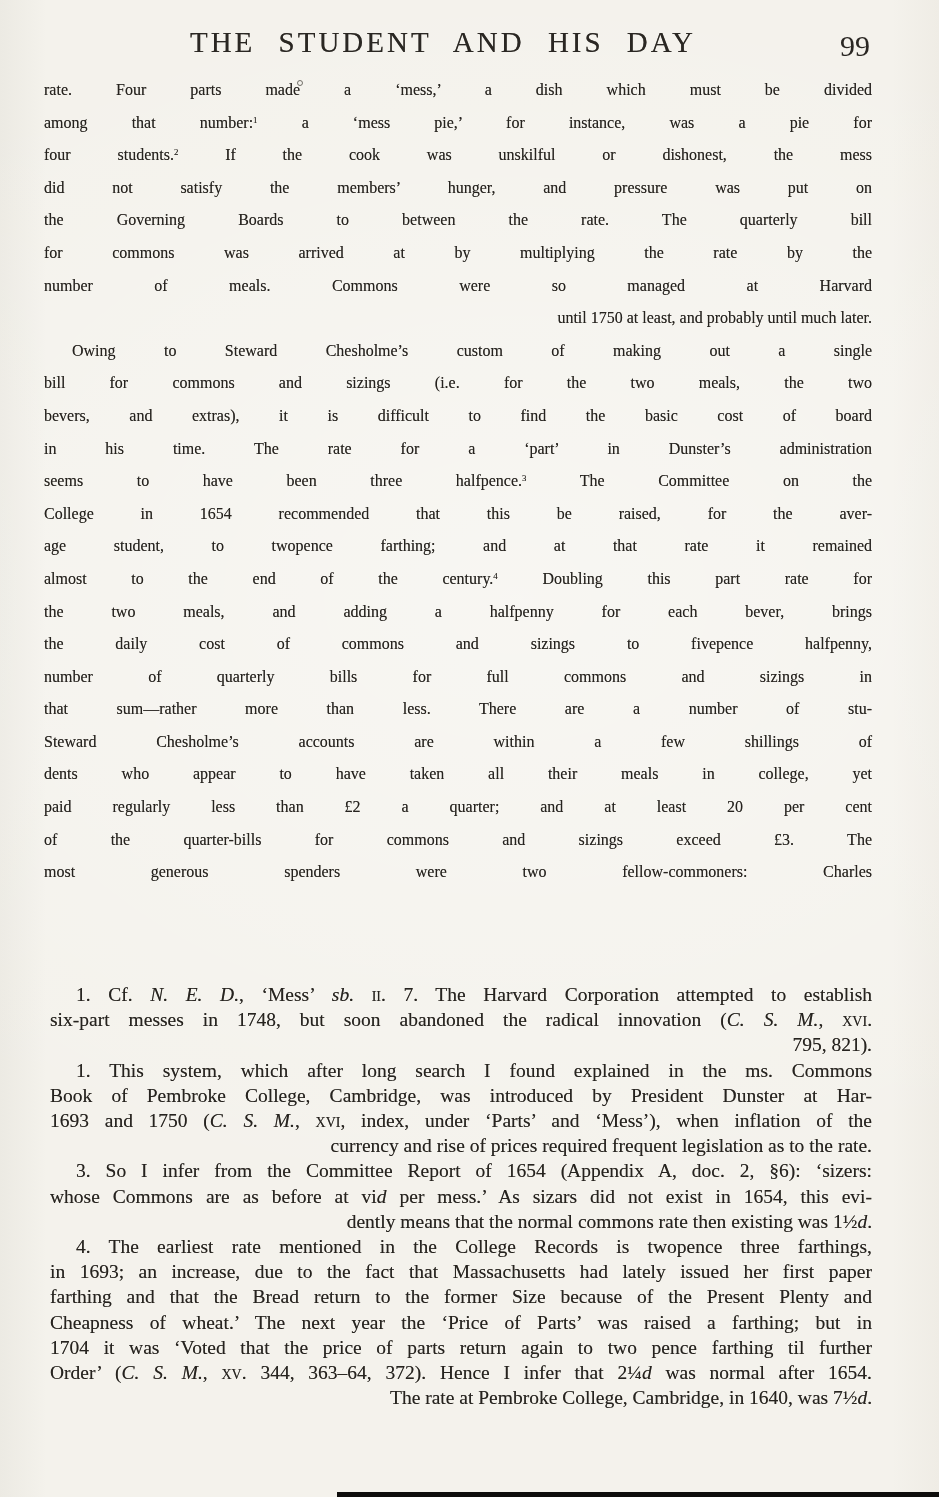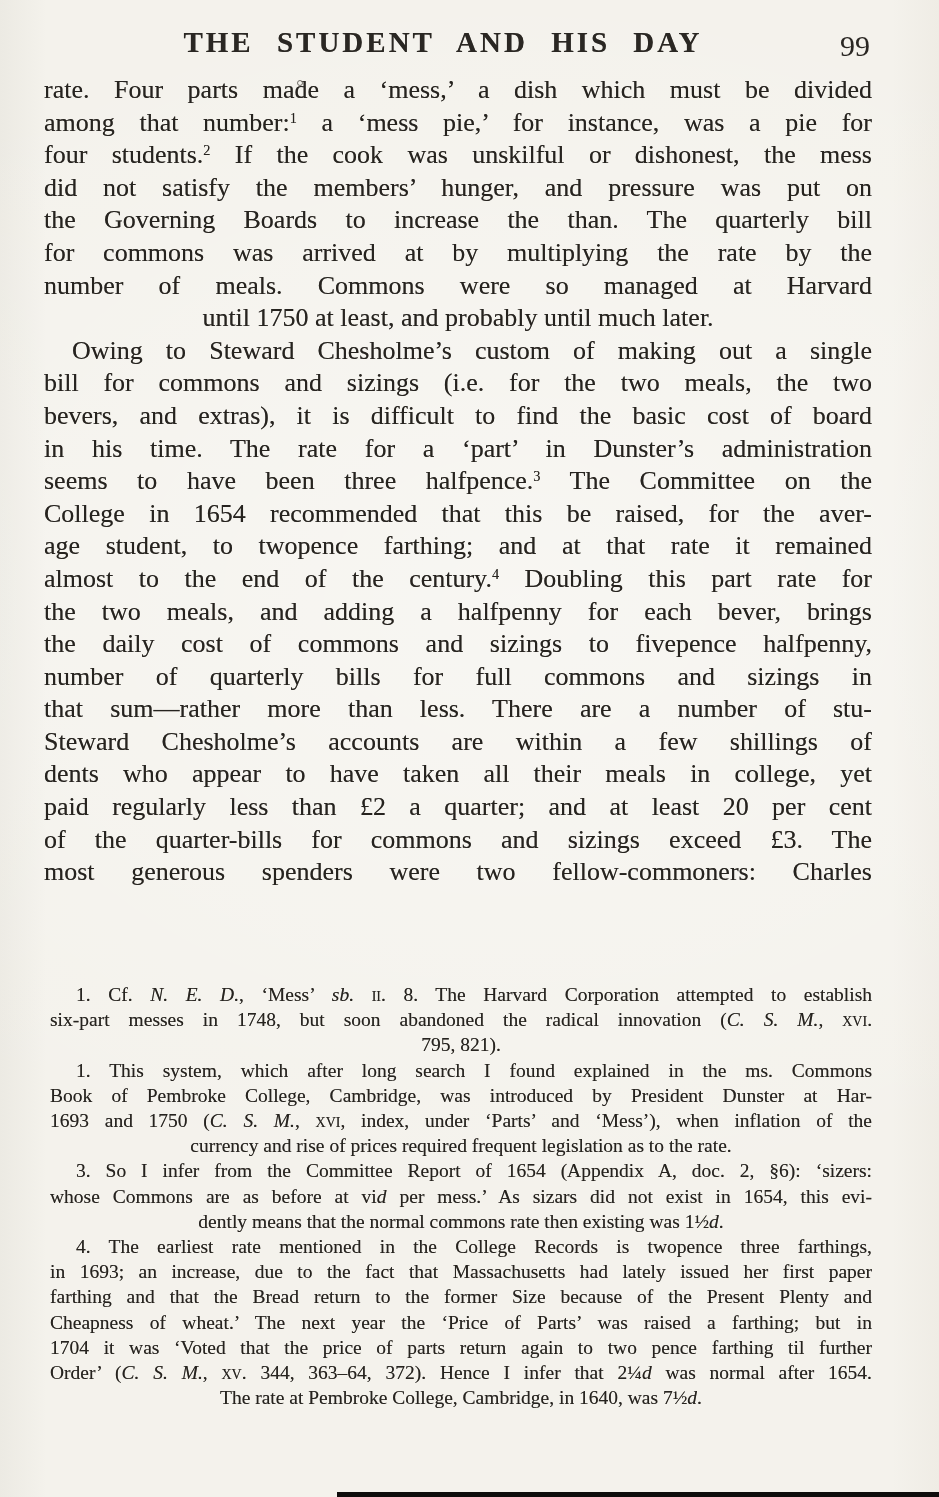--- a/index.html
+++ b/index.html
@@ -11,41 +11,41 @@
       radial-gradient(ellipse 1200px 900px at 55% 40%, rgba(255,255,255,.35), rgba(255,255,255,0) 70%),
       linear-gradient(90deg, #eceae3 0%, #f4f2ec 5%, #f4f2ec 95%, #efece5 100%),
       #f3f1ea;
     font-family:"Liberation Serif", serif;
     color:#26231f;
     overflow:hidden;
   }
   .header { position:absolute; top:26px; left:44px; right:67px; height:40px; }
   .header-title {
     text-align:center;
-    font-size:29px; font-weight:bold;
+    font-size:29px; font-weight:normal;
     letter-spacing:3px; word-spacing:13px;
     color:#2a2723;
     margin-right:30px;
     text-shadow:0 0 .6px rgba(40,36,30,.55);
   }
   .page-number { position:absolute; right:2px; top:3px; font-size:30px; color:#2a2723; }
 
   .body-text {
     position:absolute; top:74px; left:44px; width:828px;
-    font-size:26px; line-height:32.6px;
+    font-size:16px; line-height:32.6px;
     text-shadow:0 0 .5px rgba(40,36,30,.5);
   }
   .footnotes {
     position:absolute; top:982px; left:50px; width:822px;
     font-size:19.5px; line-height:25.2px;
     text-shadow:0 0 .4px rgba(40,36,30,.5);
   }
   .paragraph, .footnote { margin:0; }
   .line.j { text-align:justify; text-align-last:justify; }
-  .line.l { text-align:center; }
+  .line.l { text-align:right; }
   .it { font-style:italic; }
   .sc { font-variant:small-caps; }
   sup { font-size:.55em; vertical-align:.55em; line-height:0; }
   .indent { display:inline-block; width:28px; }
   .fn-indent { display:inline-block; width:26px; }
 
   .ink-speck {
     position:absolute; left:297px; top:80px;
     width:4px; height:4px; border:1px solid #4a463f; border-radius:50%;
     opacity:.75;
@@ -63,21 +63,21 @@
     <div class="header-title">THE STUDENT AND HIS DAY</div>
     <div class="page-number">99</div>
   </div>
 
   <div class="body-text" id="body-text">
       <div class="paragraph">
         <div class="line j"><span>rate. Four parts made a ‘mess,’ a dish which must be divided</span></div>
         <div class="line j"><span>among that number:</span><sup>1</sup><span> a ‘mess pie,’ for instance, was a pie for</span></div>
         <div class="line j"><span>four students.</span><sup>2</sup><span> If the cook was unskilful or dishonest, the mess</span></div>
         <div class="line j"><span>did not satisfy the members’ hunger, and pressure was put on</span></div>
-        <div class="line j"><span>the Governing Boards to increase the than. The quarterly bill</span></div>
+        <div class="line j"><span>the Governing Boards to between the rate. The quarterly bill</span></div>
         <div class="line j"><span>for commons was arrived at by multiplying the rate by the</span></div>
         <div class="line j"><span>number of meals. Commons were so managed at Harvard</span></div>
         <div class="line l"><span>until 1750 at least, and probably until much later.</span></div>
       </div>
       <div class="paragraph">
         <div class="line j"><span class="indent"></span><span>Owing to Steward Chesholme’s custom of making out a single</span></div>
         <div class="line j"><span>bill for commons and sizings (i.e. for the two meals, the two</span></div>
         <div class="line j"><span>bevers, and extras), it is difficult to find the basic cost of board</span></div>
         <div class="line j"><span>in his time. The rate for a ‘part’ in Dunster’s administration</span></div>
         <div class="line j"><span>seems to have been three halfpence.</span><sup>3</sup><span> The Committee on the</span></div>
@@ -91,21 +91,21 @@
         <div class="line j"><span>Steward Chesholme’s accounts are within a few shillings of</span></div>
         <div class="line j"><span>dents who appear to have taken all their meals in college, yet</span></div>
         <div class="line j"><span>paid regularly less than £2 a quarter; and at least 20 per cent</span></div>
         <div class="line j"><span>of the quarter-bills for commons and sizings exceed £3. The</span></div>
         <div class="line j"><span>most generous spenders were two fellow-commoners: Charles</span></div>
       </div>
     </div>
 
   <div class="footnotes" id="footnotes">
       <div class="footnote">
-        <div class="line j"><span class="fn-indent"></span><span>1. Cf. </span><span class="it">N. E. D.</span><span>, ‘Mess’ </span><span class="it">sb.</span><span> </span><span class="sc">ii</span><span>. 8. The Harvard Corporation attempted to establish</span></div>
+        <div class="line j"><span class="fn-indent"></span><span>1. Cf. </span><span class="it">N. E. D.</span><span>, ‘Mess’ </span><span class="it">sb.</span><span> </span><span class="sc">ii</span><span>. 7. The Harvard Corporation attempted to establish</span></div>
         <div class="line j"><span>six-part messes in 1748, but soon abandoned the radical innovation (</span><span class="it">C. S. M.</span><span>, </span><span class="sc">xvi</span><span>.</span></div>
         <div class="line l"><span>795, 821).</span></div>
       </div>
       <div class="footnote">
         <div class="line j"><span class="fn-indent"></span><span>1. This system, which after long search I found explained in the ms. Commons</span></div>
         <div class="line j"><span>Book of Pembroke College, Cambridge, was introduced by President Dunster at Har-</span></div>
         <div class="line j"><span>1693 and 1750 (</span><span class="it">C. S. M.</span><span>, </span><span class="sc">xvi</span><span>, index, under ‘Parts’ and ‘Mess’), when inflation of the</span></div>
         <div class="line l"><span>currency and rise of prices required frequent legislation as to the rate.</span></div>
       </div>
       <div class="footnote">

